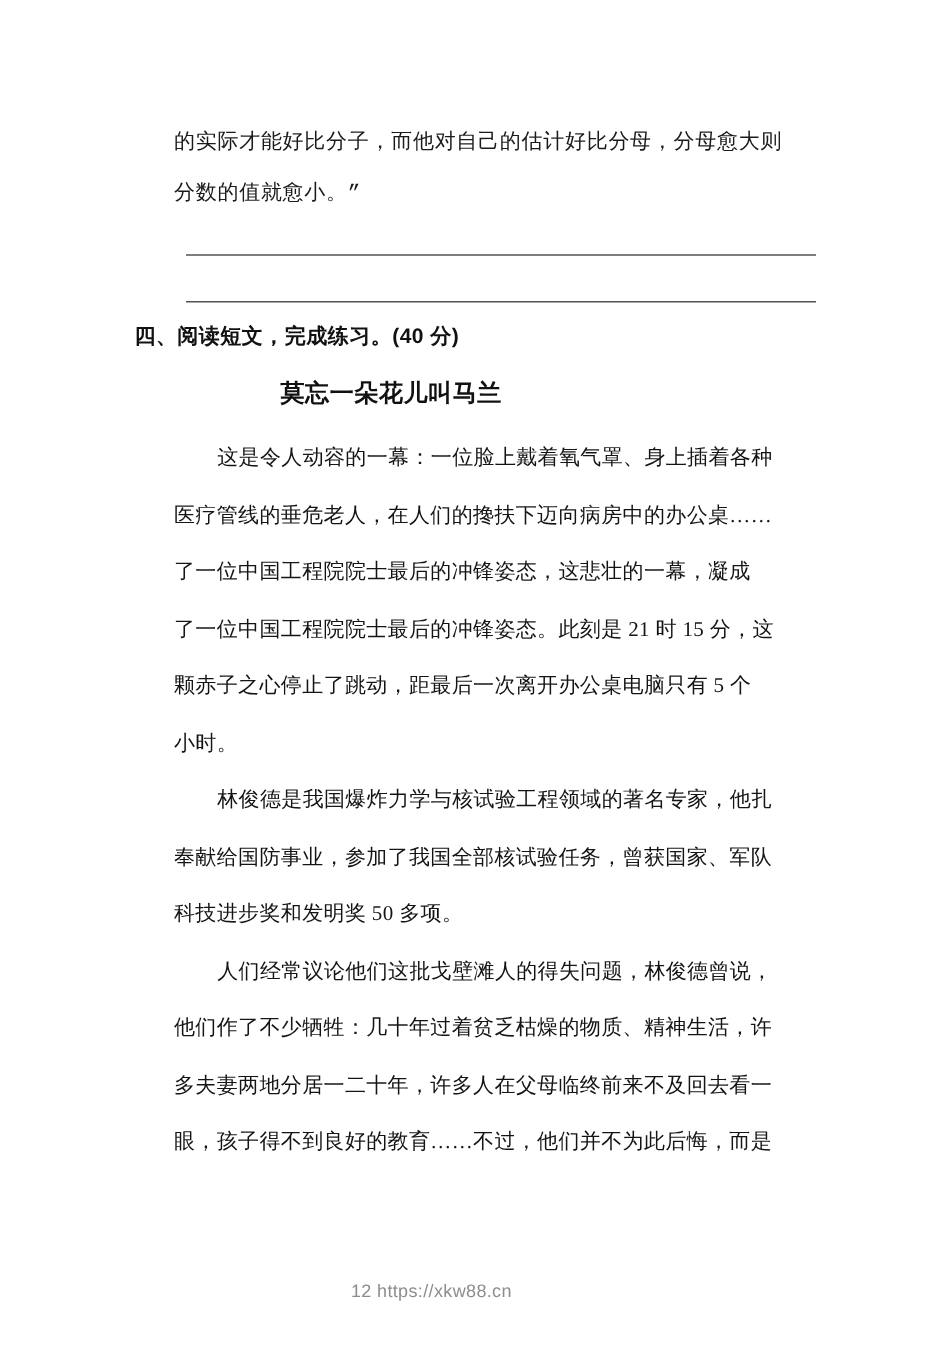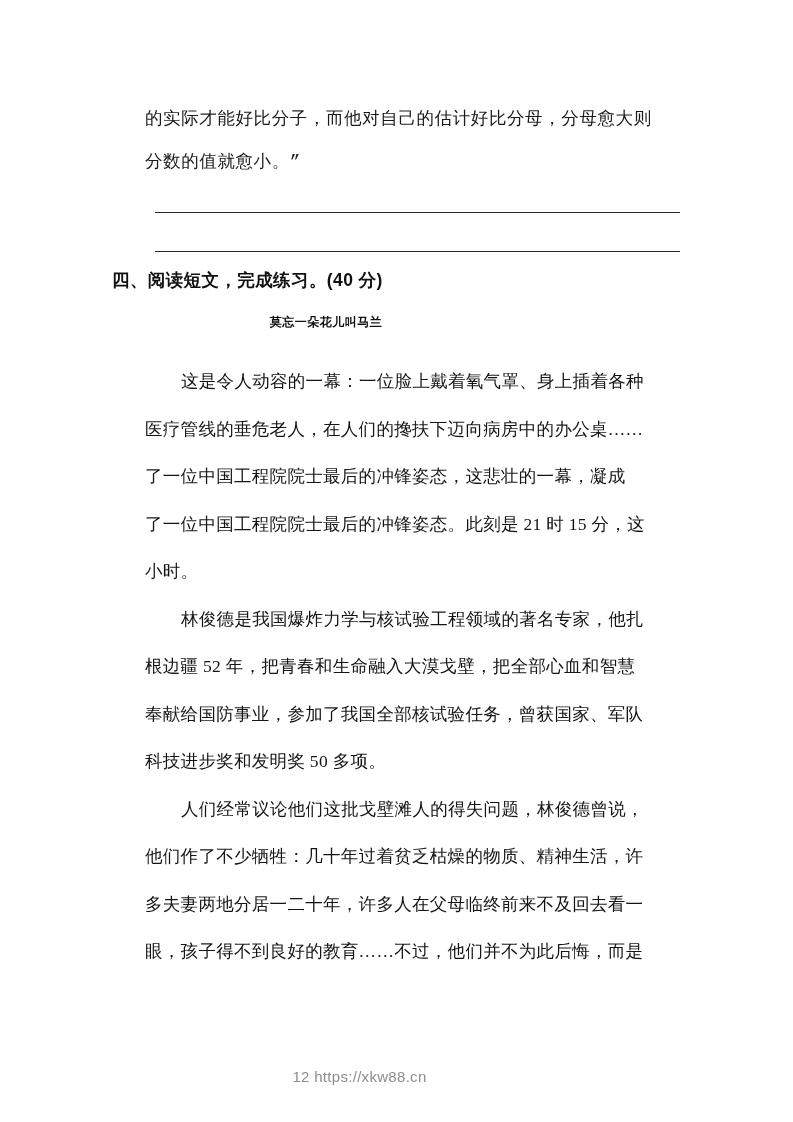--- a/index.html
+++ b/index.html
@@ -59,21 +59,21 @@
 
   
   .article-title {
     position: absolute;
     left: 0;
     top: 314px;
     width: 652px;
     text-align: center;
     font-family: "Liberation Sans", "DejaVu Sans", sans-serif;
     font-weight: bold;
-    font-size: 12px;
+    font-size: 20px;
     letter-spacing: 0.5px;
     color: #111111;
   }
 
   
   .article-body {
     position: absolute;
     left: 145px;
     top: 358px;
     width: 537px;
@@ -118,27 +118,27 @@
 
   <div class="article-title">莫忘一朵花儿叫马兰</div>
 
   <div class="article-body">
 
     <div>
       <div class="body-line indent">这是令人动容的一幕：一位脸上戴着氧气罩、身上插着各种</div>
       <div class="body-line">医疗管线的垂危老人，在人们的搀扶下迈向病房中的办公桌……</div>
       <div class="body-line">了一位中国工程院院士最后的冲锋姿态，这悲壮的一幕，凝成</div>
       <div class="body-line">了一位中国工程院院士最后的冲锋姿态。此刻是 21 时 15 分，这</div>
+      <div class="body-line">颗赤子之心停止了跳动，距最后一次离开办公桌电脑只有 5 个</div>
       <div class="body-line">小时。</div>
     </div>
 
 
     <div>
       <div class="body-line indent">林俊德是我国爆炸力学与核试验工程领域的著名专家，他扎</div>
-      <div class="body-line">根边疆 52 年，把青春和生命融入大漠戈壁，把全部心血和智慧</div>
       <div class="body-line">奉献给国防事业，参加了我国全部核试验任务，曾获国家、军队</div>
       <div class="body-line">科技进步奖和发明奖 50 多项。</div>
     </div>
 
     <div>
       <div class="body-line indent">人们经常议论他们这批戈壁滩人的得失问题，林俊德曾说，</div>
       <div class="body-line">他们作了不少牺牲：几十年过着贫乏枯燥的物质、精神生活，许</div>
       <div class="body-line">多夫妻两地分居一二十年，许多人在父母临终前来不及回去看一</div>
       <div class="body-line">眼，孩子得不到良好的教育……不过，他们并不为此后悔，而是</div>
     </div>

